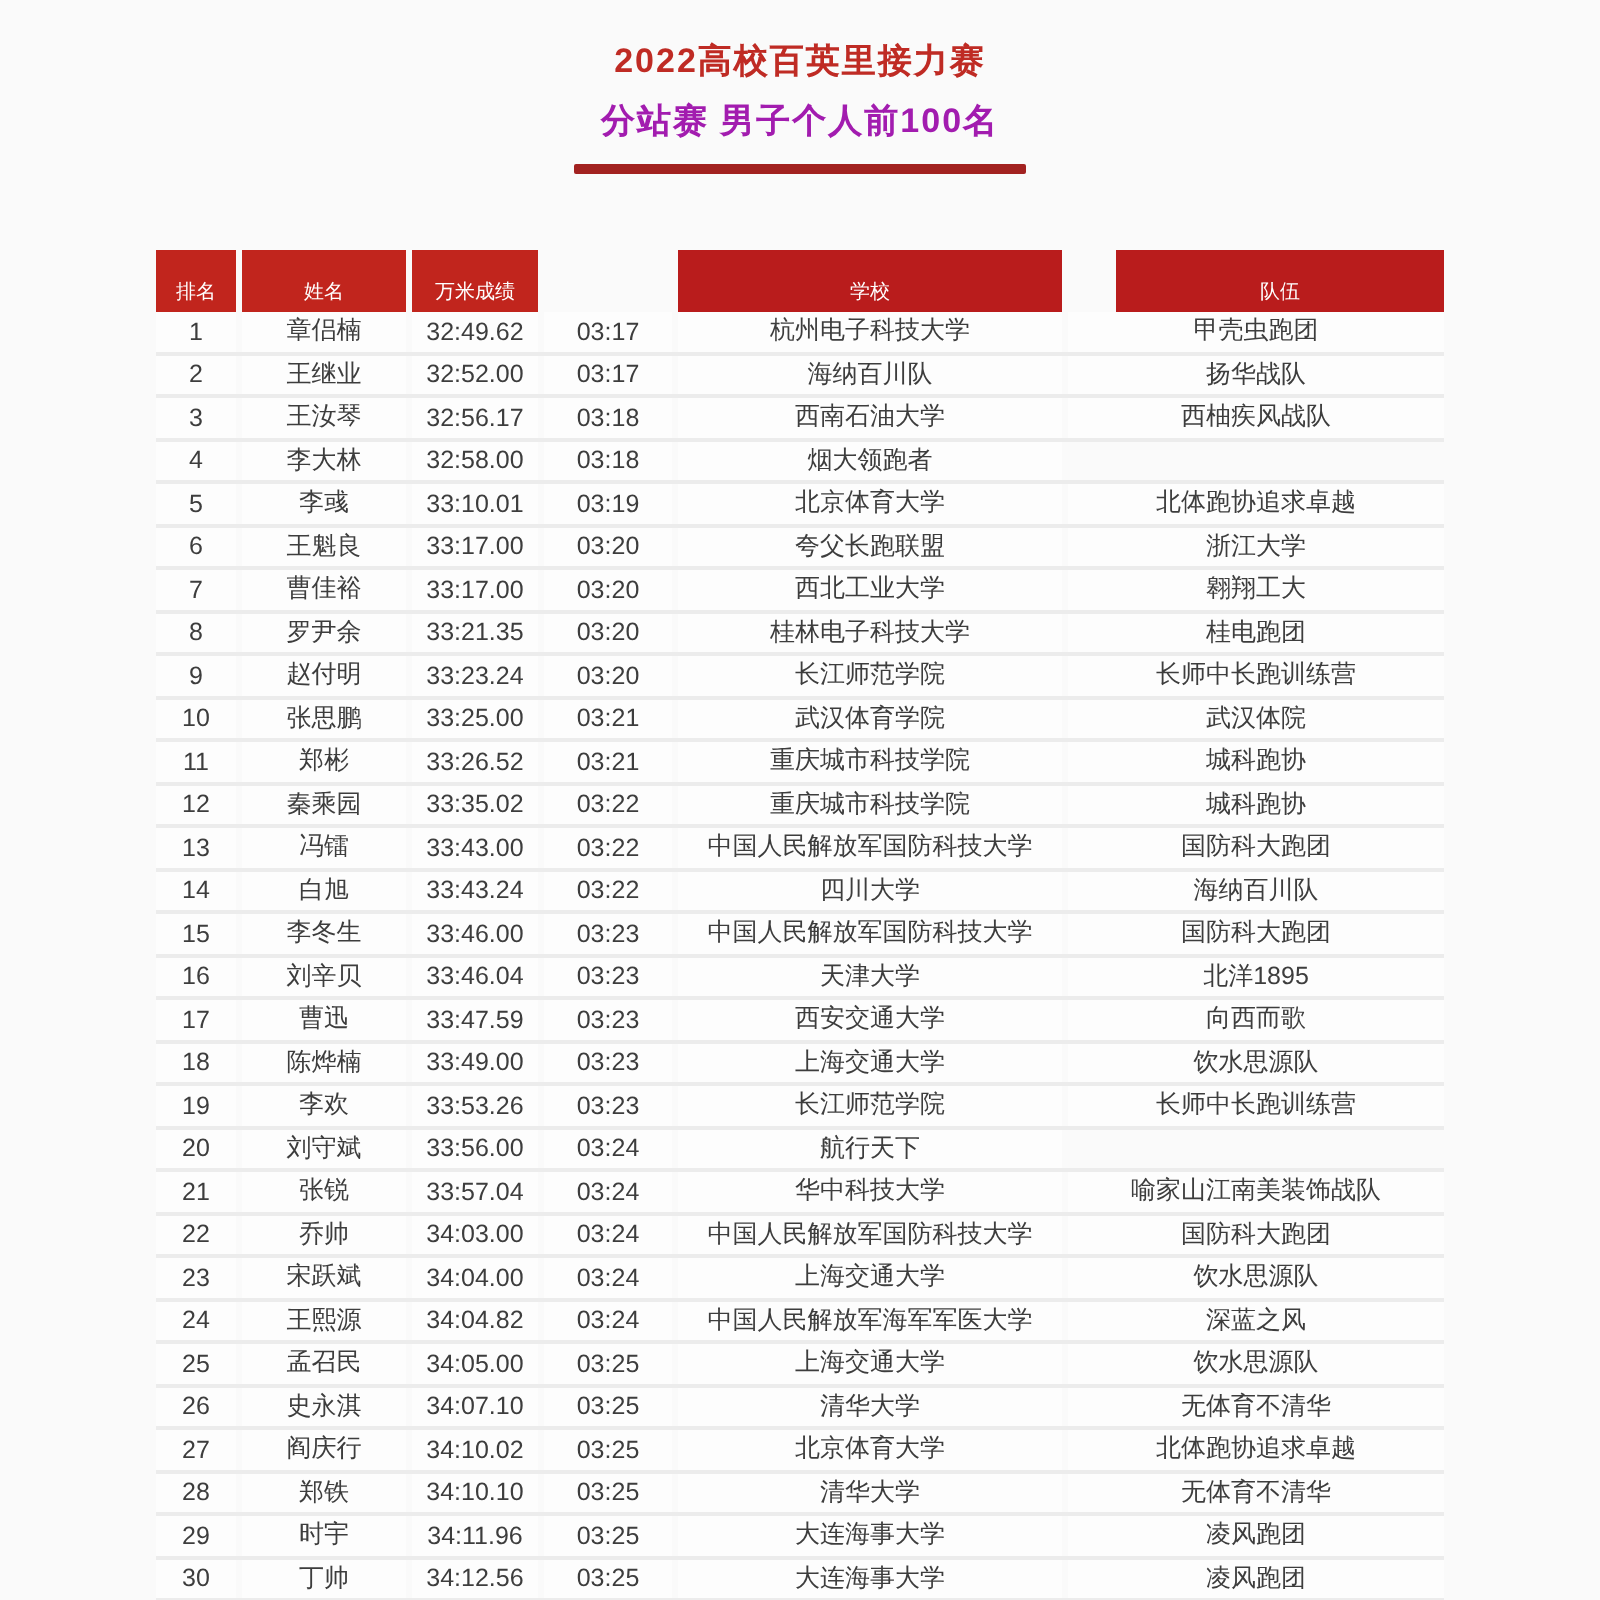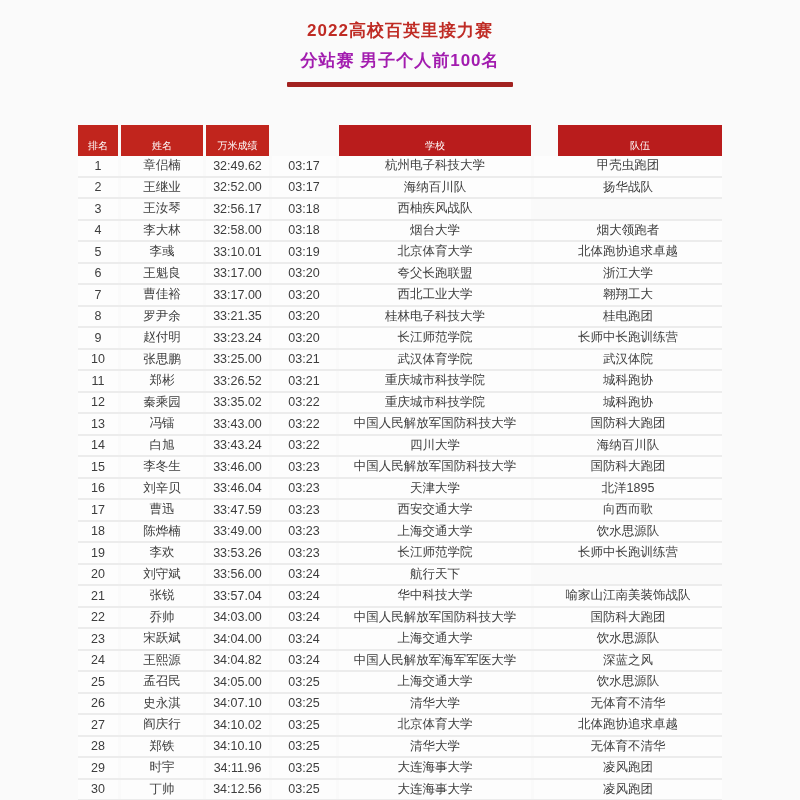--- a/index.html
+++ b/index.html
@@ -113,28 +113,28 @@
           <div class="td">32:52.00</div>
           <div class="td">03:17</div>
           <div class="td">海纳百川队</div>
           <div class="td">扬华战队</div>
         </div>
         <div class="tr">
           <div class="td">3</div>
           <div class="td">王汝琴</div>
           <div class="td">32:56.17</div>
           <div class="td">03:18</div>
+          <div class="td">西南石油大学</div>
           <div class="td">西柚疾风战队</div>
         </div>
         <div class="tr">
           <div class="td">4</div>
           <div class="td">李大林</div>
           <div class="td">32:58.00</div>
           <div class="td">03:18</div>
-          <div class="td">烟台大学</div>
           <div class="td">烟大领跑者</div>
         </div>
         <div class="tr">
           <div class="td">5</div>
           <div class="td">李彧</div>
           <div class="td">33:10.01</div>
           <div class="td">03:19</div>
           <div class="td">北京体育大学</div>
           <div class="td">北体跑协追求卓越</div>
         </div>

